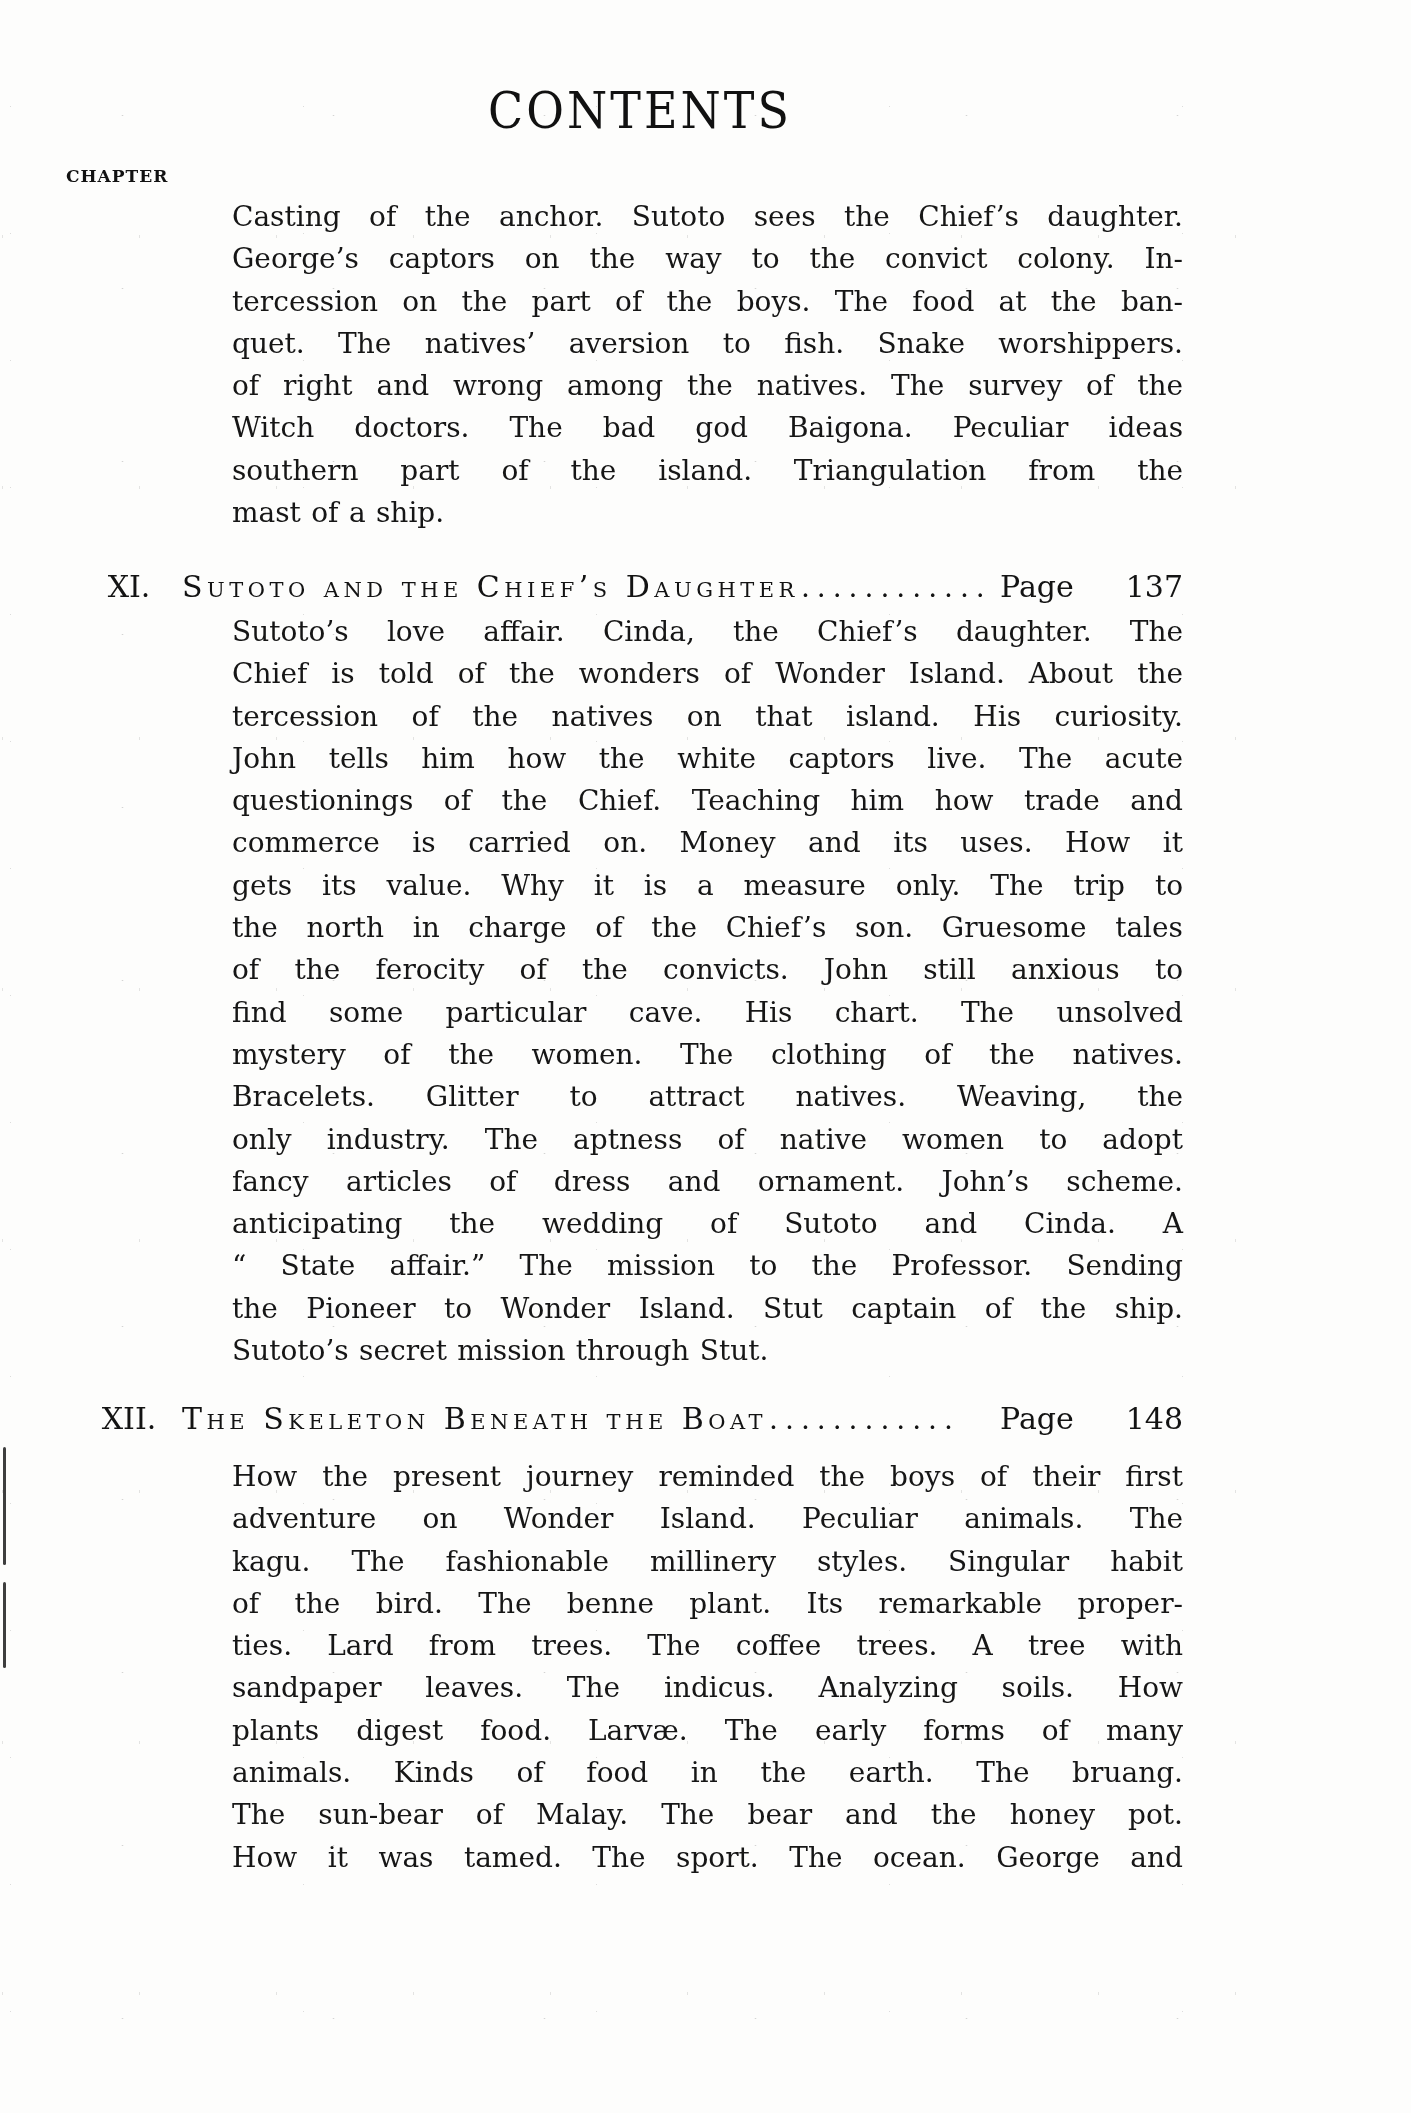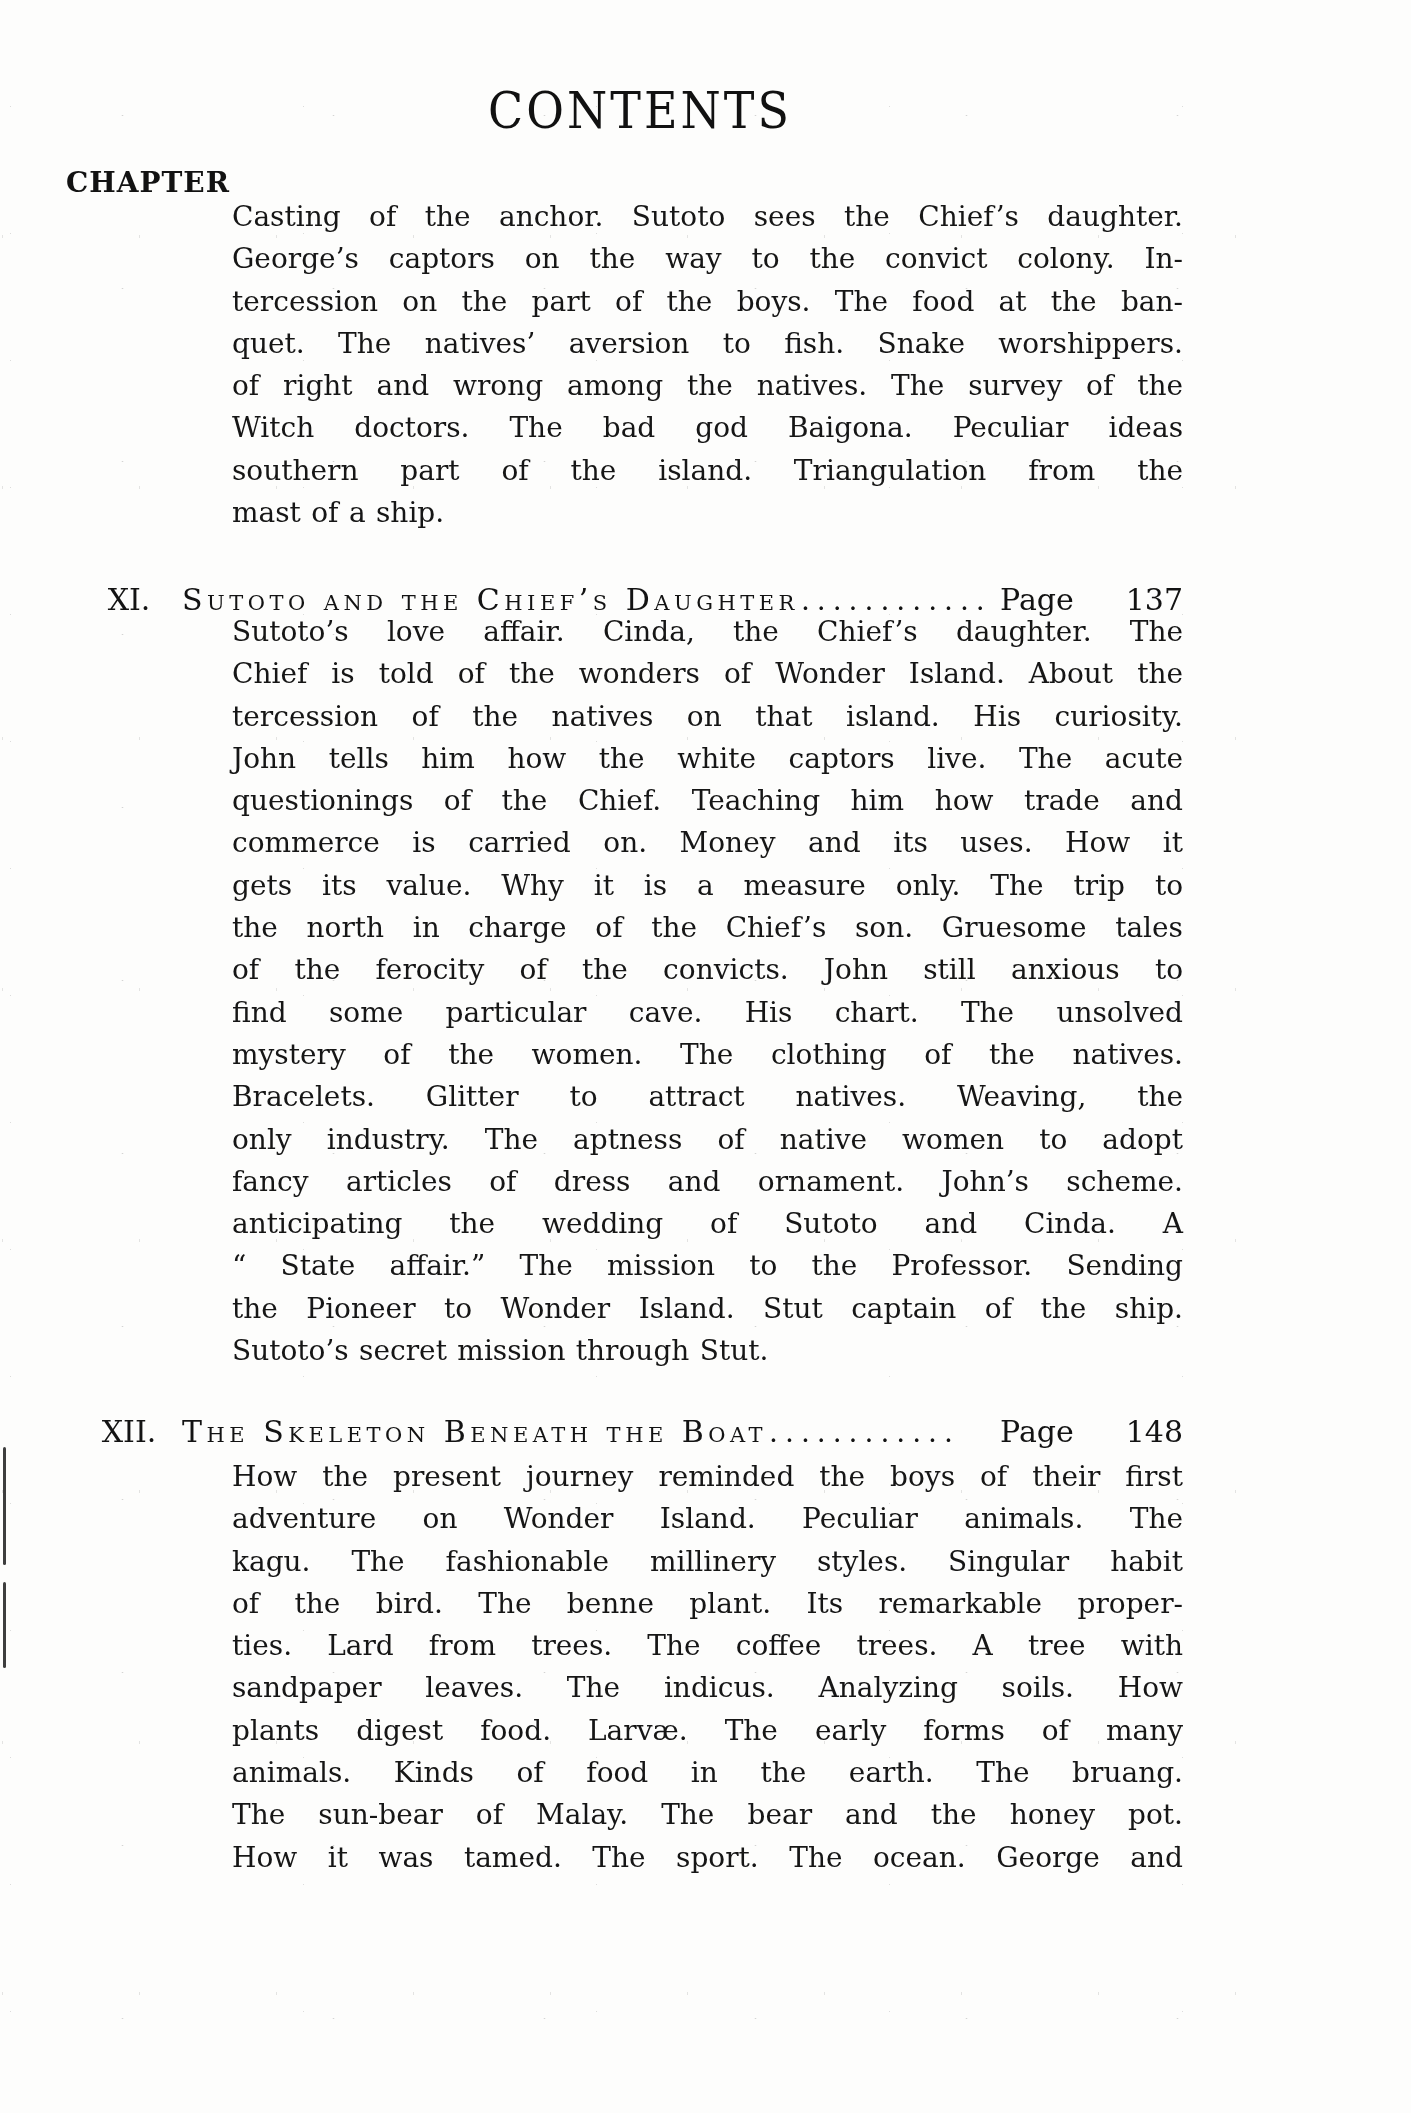--- a/index.html
+++ b/index.html
@@ -23,21 +23,21 @@
   }
   .book-title {
     position: absolute; left: 0; top: 84px; width: 1280px;
     text-align: center;
     font-size: 46px; letter-spacing: 3px; line-height: 48px;
     transform: scaleY(1.10); transform-origin: center top;
     color: #111;
   }
   .chapter-label {
     position: absolute; left: 66px; top: 166px;
-    font-size: 28px; font-weight: 700; letter-spacing: 1px;
+    font-size: 17px; font-weight: 700; letter-spacing: 1px;
     color: #121212;
   }
   .para {
     position: absolute; left: 232px; width: 951px;
     font-size: 28px; line-height: 42.3px;
     word-spacing: 1.5px;
     color: #161616;
   }
   .ln { width: 100%; }
   .j { text-align: justify; text-justify: inter-word; text-align-last: justify; }
@@ -53,21 +53,21 @@
     flex: 0 0 auto; margin-left: 22px;
     font-variant-caps: small-caps; font-variant: small-caps;
     letter-spacing: 4.5px;
   }
   .leader {
     flex: 1 1 auto; overflow: hidden;
     letter-spacing: 7px; padding-left: 2px;
     font-size: 28px;
   }
   .pageword { flex: 0 0 auto; }
-  .pagenum { flex: 0 0 auto; margin-left: 52px; margin-top: 13px; }
+  .pagenum { flex: 0 0 auto; margin-left: 52px; }
   .scan-mark {
     position: absolute; width: 3px; background: #1c1c1c;
     border-radius: 2px; opacity: 0.85;
   }
   .mark-a { left: 3px; top: 1447px; height: 118px; }
   .mark-b { left: 3px; top: 1582px; height: 86px; }
 </style>
 </head>
 <body>
 

